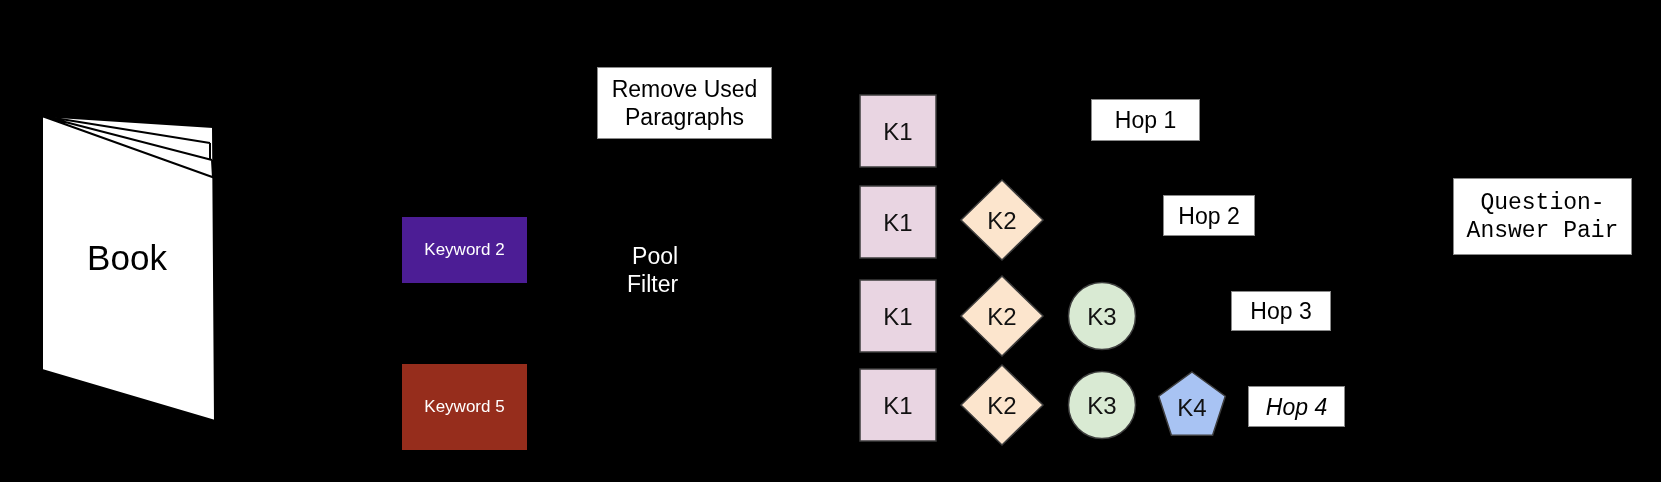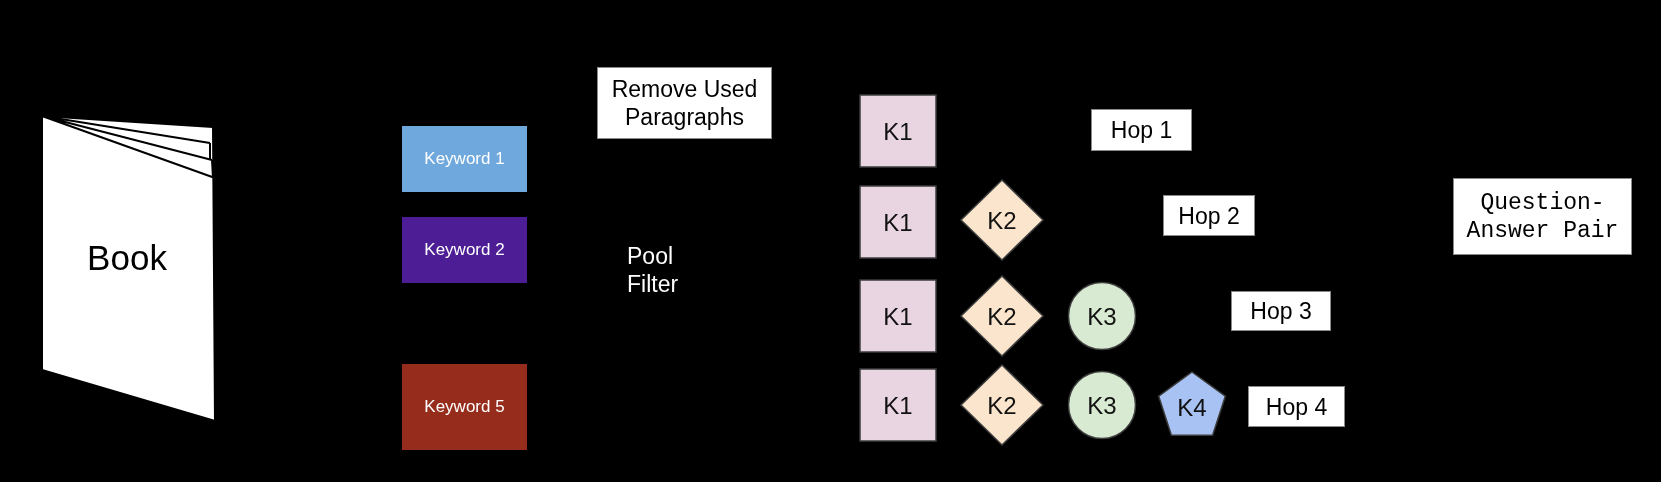--- a/index.html
+++ b/index.html
@@ -28,20 +28,21 @@
     left:402px;width:125px;height:66px;
     color:#fff;
     display:flex;align-items:center;justify-content:center;
     font-size:17px;
     text-align:center;
   }
   .plain-label{
     position:absolute;
     color:#fff;
     white-space:pre-line;
+    text-align:right;
   }
   .fs23{font-size:23px;line-height:28px;}
   svg text{
     font-family:"Liberation Sans","DejaVu Sans",sans-serif;
   }
 </style>
 </head>
 <body>
 
 <div id="canvas" style="background-color: rgb(0, 0, 0);">
@@ -80,48 +81,45 @@
       <text x="898" y="414" font-size="24" fill="#111" text-anchor="middle">K1</text>
       <polygon points="1002,365 1043,405 1002,445 961,405" stroke="#3d3d3d" stroke-width="1.5" fill="#fce5cd"></polygon>
       <text x="1002" y="414" font-size="24" fill="#111" text-anchor="middle">K2</text>
       <circle cx="1102" cy="405" r="33.5" stroke="#3d3d3d" stroke-width="1.5" fill="#d9ead3"></circle>
       <text x="1102" y="414" font-size="24" fill="#111" text-anchor="middle">K3</text>
       <polygon points="1192,372 1225.3,396.2 1212.6,435.3 1171.4,435.3 1158.7,396.2" stroke="#3d3d3d" stroke-width="1.5" fill="#a8c3f3"></polygon>
       <text x="1192" y="416" font-size="24" fill="#111" text-anchor="middle">K4</text>
     </g>
   </svg>
 
-  <div class="kwbox" style="top: 126px; background-color: rgb(111, 168, 220);">
-    <span>Keyword 1</span>
-  </div>
   <div class="kwbox" style="top: 217px; background-color: #4c1d95;">
     <span>Keyword 2</span>
   </div>
   <div class="kwbox" style="top: 364px; height: 86px; background-color: rgb(150, 45, 28);">
     <span>Keyword 5</span>
   </div>
 
   <div class="whitebox fs23" style="left:597px;top:67px;width:175px;height:72px;">
     <span>Remove Used
 Paragraphs</span>
   </div>
 
   <div class="plain-label" style="left:627px;top:242px;font-size:23px;line-height:28px;">Pool
 Filter</div>
 
-  <div class="whitebox fs23" style="left:1091px;top:109px;width:101px;height:42px;">
+  <div class="whitebox fs23" style="left:1091px;top:99px;width:109px;height:42px;">
     <span>Hop 1</span>
   </div>
   <div class="whitebox fs23" style="left:1163px;top:195px;width:92px;height:41px;">
     <span>Hop 2</span>
   </div>
   <div class="whitebox fs23" style="left:1231px;top:291px;width:100px;height:40px;">
     <span>Hop 3</span>
   </div>
-  <div class="whitebox fs23" style="left:1248px;top:386px;width:97px;height:41px;">
+  <div class="whitebox fs23" style="left:1248px;top:386px;width:97px;height:41px;font-style:italic;">
     <span>Hop 4</span>
   </div>
 
   <div class="whitebox fs23" style="left:1453px;top:178px;width:179px;height:77px;font-family:Liberation Mono, monospace;">
     <span>Question-
 Answer Pair</span>
   </div>
 
 </div>
 

